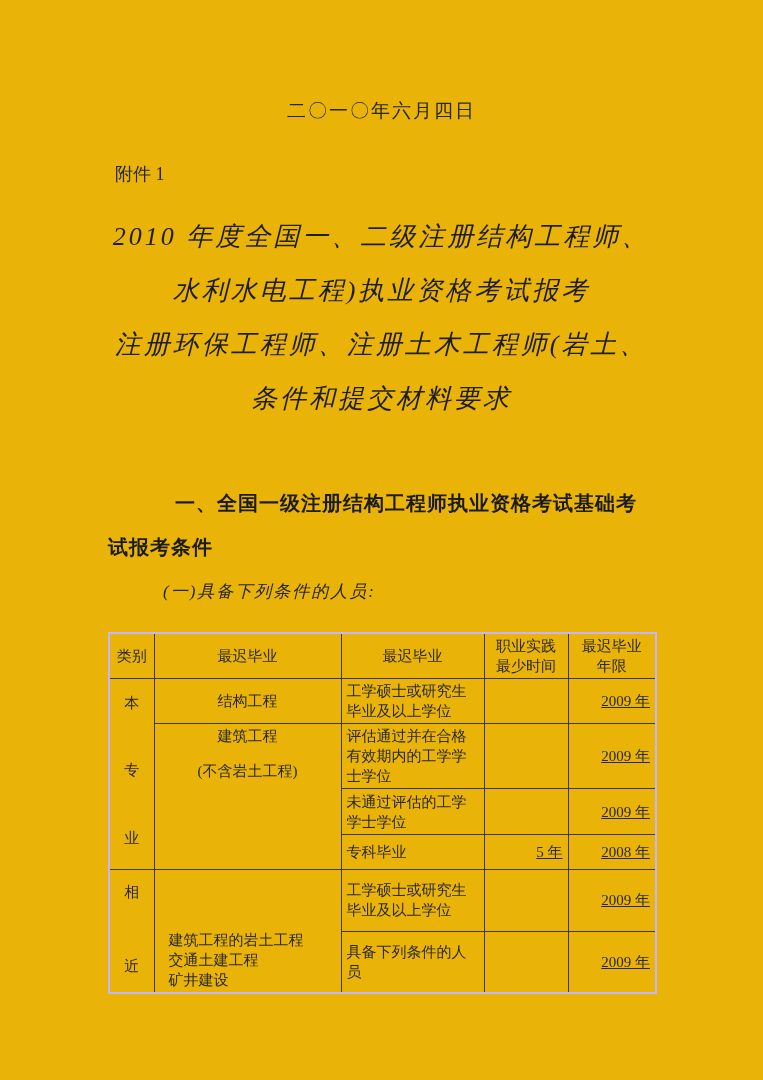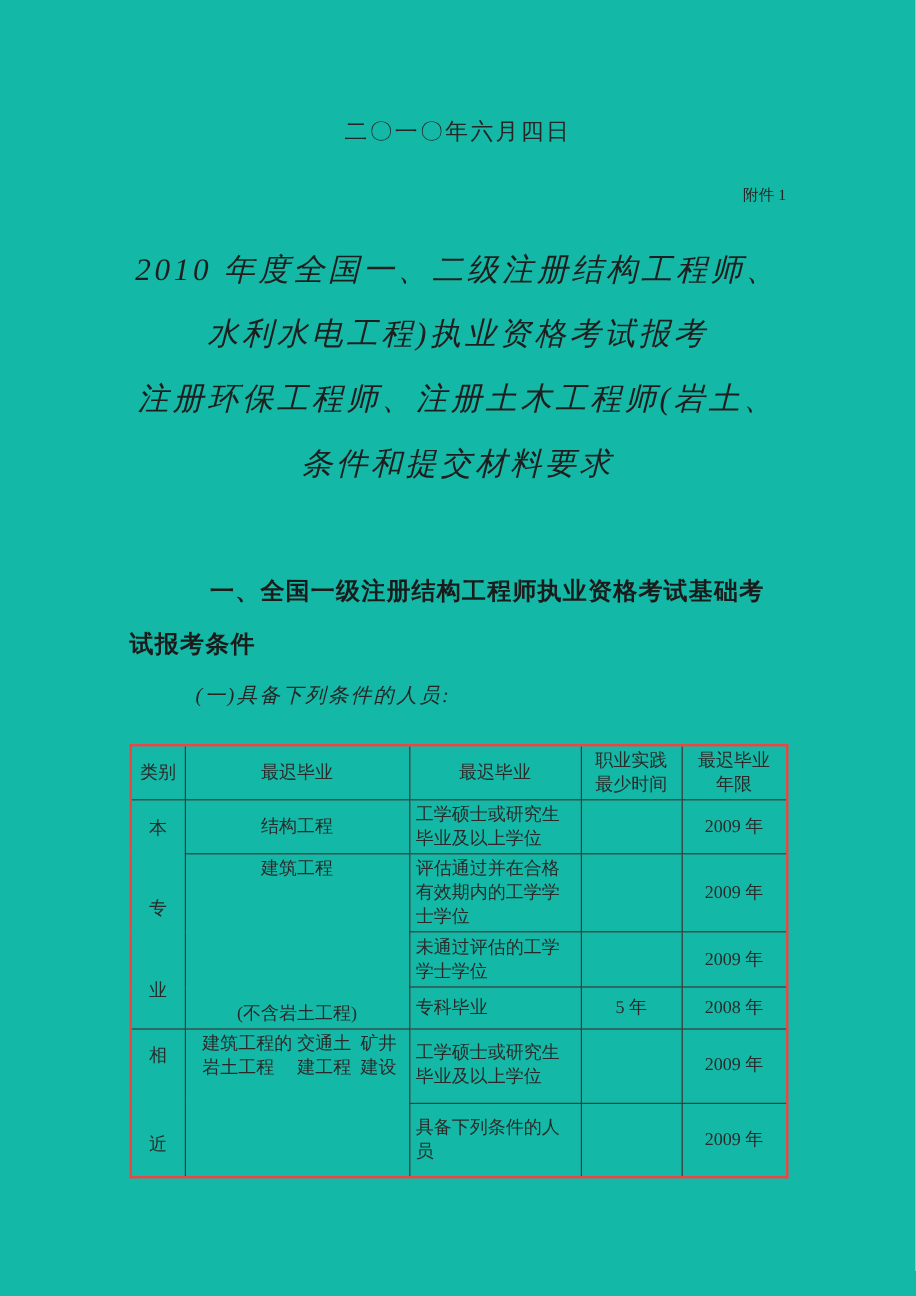--- a/index.html
+++ b/index.html
@@ -2,38 +2,37 @@
 <html><head>
 <meta charset="utf-8">
 <style>
   * { margin: 0; padding: 0; box-sizing: border-box; }
   html, body { background: #e9e9e9; }
   .page {
     position: relative;
     width: 763px;
     height: 1080px;
     margin: 0 auto;
-    background: #14b8a6;
+    background: #eab308;
     color: #262626;
     font-family: "Liberation Serif", "DejaVu Serif", serif;
     padding: 98px 108px 0 108px;
     overflow: hidden;
   }
   .date-line {
     text-align: center;
     font-size: 19px;
     line-height: 25px;
     letter-spacing: 2px;
   }
   .attachment {
-    margin-top: 28px;
+    margin-top: 40px;
     margin-left: 7px;
-    font-size: 13px;
+    font-size: 18px;
     line-height: 23px;
-    text-align: right;
   }
   .doc-title {
     margin-top: 24px;
     text-align: center;
     font-size: 26px;
     font-weight: normal;
     font-style: italic;
     color: #1e1e1e;
   }
   .doc-title .title-line {
@@ -41,38 +40,38 @@
     letter-spacing: 3px;
     white-space: nowrap;
   }
   .section-heading {
     margin-top: 57px;
     font-size: 20px;
     font-weight: bold;
     color: #1b1b1b;
     letter-spacing: 1px;
   }
-  .section-heading .heading-line { line-height: 44px; }
+  .section-heading .heading-line { line-height: 44px; font-family: Liberation Mono, monospace; }
   .section-heading .heading-line.indented { text-indent: 67px; }
   .subsection {
     margin-top: 9px;
     margin-left: 55px;
     font-size: 17px;
     line-height: 24px;
     letter-spacing: 2px;
     font-style: italic;
   }
   table.req-table {
     margin-top: 28px;
     border-collapse: collapse;
     table-layout: fixed;
     width: 547px;
     font-size: 15px;
     color: #2a2a2a;
-    border: 2px solid #ef4444;
+    border: 2px solid #c4b5fd;
   }
   table.req-table td, table.req-table th {
     border: 1px solid #3a3a3a;
     font-weight: normal;
     vertical-align: middle;
     line-height: 20px;
     padding: 2px 5px;
   }
   tr.header-row   { height: 42px; }
   tr.row-1        { height: 40px; }
@@ -90,35 +89,35 @@
     align-items: center;
     height: 100%;
   }
   .cat-stack.tall  { height: 181px; padding: 9px 0 17px 0; }
   .cat-stack.short { height: 118px; padding: 10px 0 14px 0; }
   td.major-center { text-align: center; }
   td.major-merged { padding: 0; }
   .major-stack-center {
     display: flex;
     flex-direction: column;
-    justify-content: space-between;
+    justify-content: flex-start;
     align-items: center;
     gap: 15px;
     height: 141px;
   }
   .major-stack-left {
     display: flex;
-    flex-direction: row;
+    flex-direction: column;
     justify-content: flex-end;
     align-items: flex-start;
     height: 118px;
     padding-left: 9px;
   }
   td.degree-cell { text-align: left; padding-left: 7px; padding-right: 4px; }
-  td.practice-cell, td.grad-cell { text-align: center; }
+  td.practice-cell, td.grad-cell { text-align: right; text-decoration: underline; }
 </style>
 </head>
 <body>
 
 <div class="page">
 
   <div class="date-line">二〇一〇年六月四日</div>
 
   <div class="attachment">附件 1</div>
 

